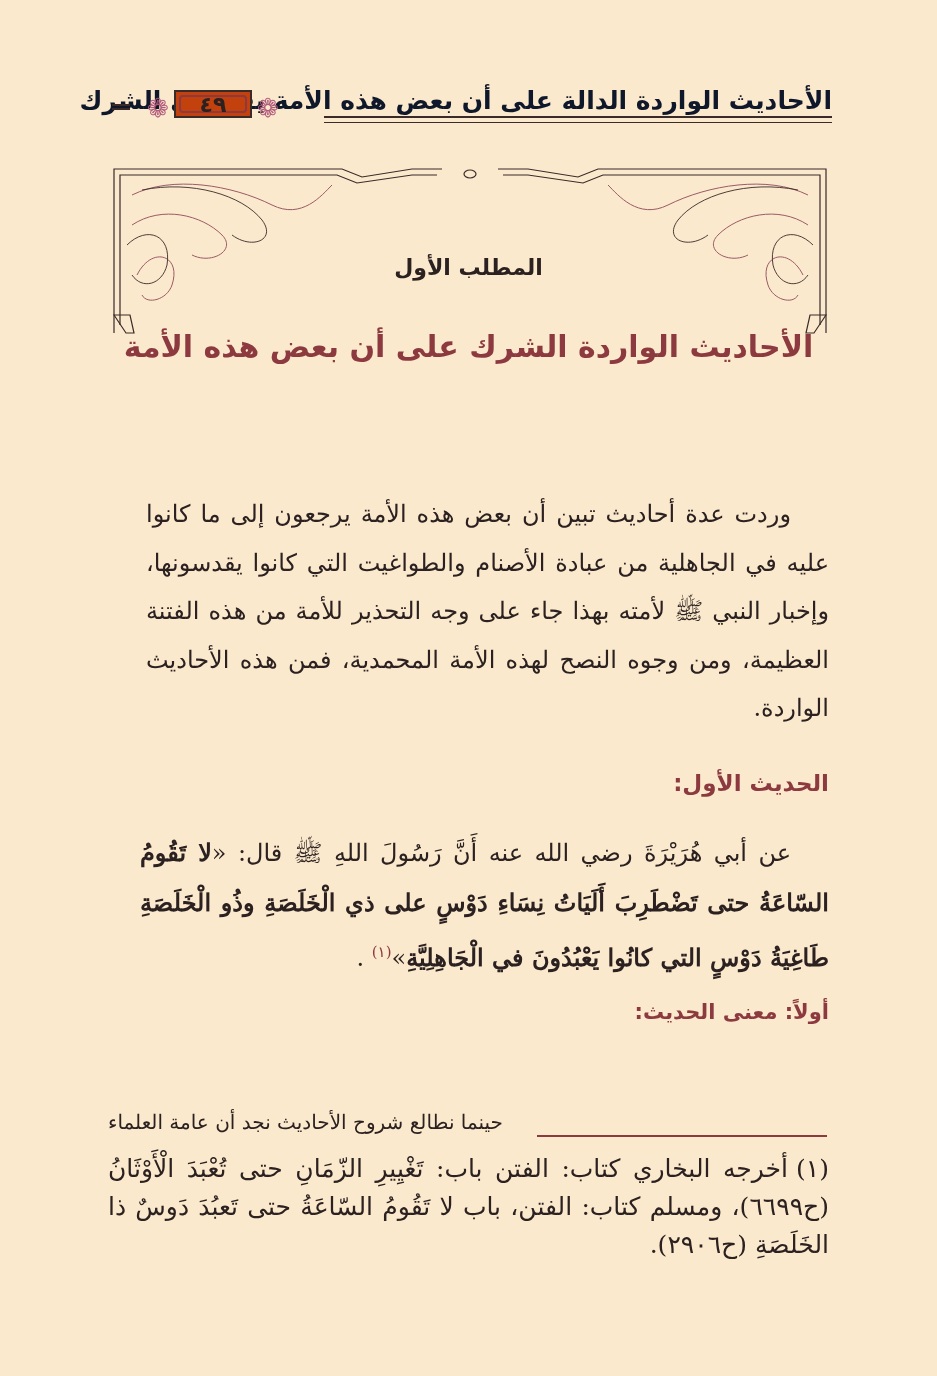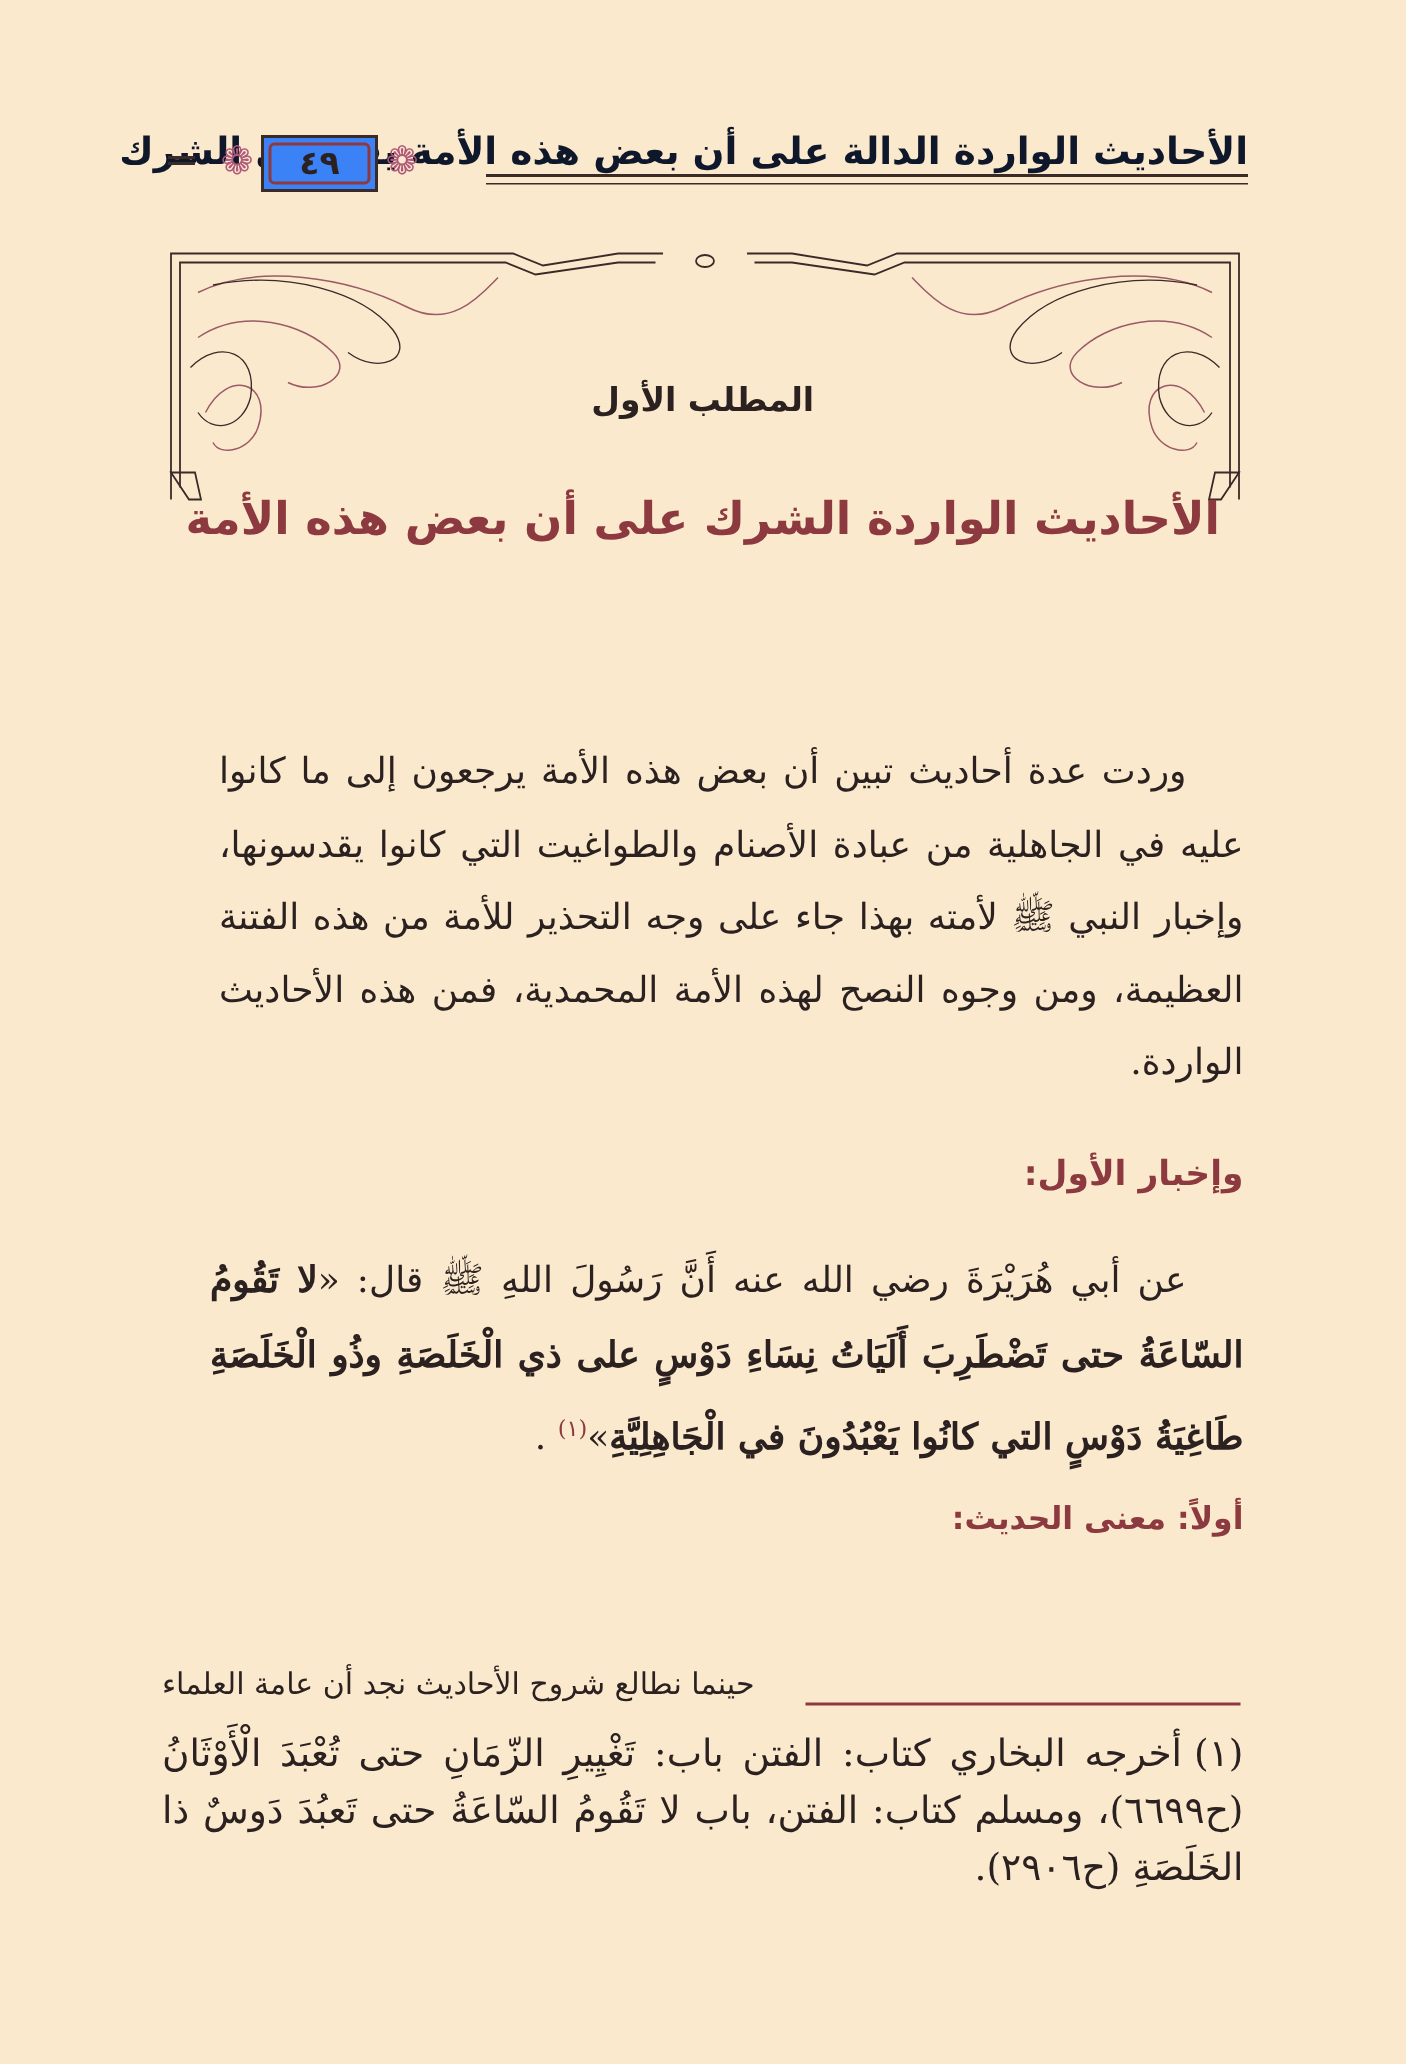--- a/index.html
+++ b/index.html
@@ -21,22 +21,22 @@
     font-family: "DejaVu Sans", sans-serif; font-weight: bold;
     font-size: 25px; color: #0f172a; white-space: nowrap;
   }
   .run-rule {
     position: absolute; right: 0; left: 212px; height: 0;
     border-top: 2px solid #3a2a28;
   }
   .run-rule.r1 { top: 34px; }
   .run-rule.r2 { top: 40px; border-top-width: 1px; }
   .pagebox {
-    position: absolute; left: 62px; top: 8px; width: 78px; height: 38px;
-    border: 2px solid #3a2a28; background: #3b82f6;
+    position: absolute; left: 62px; top: 8px; width: 78px; height: 28px;
+    border: 2px solid #3a2a28; background: #c2410c;
     box-sizing: border-box;
     padding-left: 31px;
   }
   .pagebox-inner {
     position: absolute; inset: 3px; border: 2px solid #8c3a3f; border-radius: 4px;
     display: flex; align-items: center; justify-content: center;
     font-family: "DejaVu Sans", sans-serif; font-weight: bold; font-size: 22px; color: #2a2120;
   }
   .orn {
     position: absolute; top: 10px; width: 28px; height: 32px;
@@ -152,21 +152,21 @@
   <div class="section-label">المطلب الأول</div>
 
   <div class="main-title">
     <div>الأحاديث الواردة الشرك على أن بعض هذه الأمة</div>
   </div>
 
   <div class="body-text">
     <p>وردت عدة أحاديث تبين أن بعض هذه الأمة يرجعون إلى ما كانوا عليه في الجاهلية من عبادة الأصنام والطواغيت التي كانوا يقدسونها، وإخبار النبي ﷺ لأمته بهذا جاء على وجه التحذير للأمة من هذه الفتنة العظيمة، ومن وجوه النصح لهذه الأمة المحمدية، فمن هذه الأحاديث الواردة.</p>
   </div>
 
-  <div class="hadith-head">وإخبار الأول:</div>
+  <div class="hadith-head">الحديث الأول:</div>
 
   <div class="hadith">
     <p><span>عن أبي هُرَيْرَةَ رضي الله عنه أَنَّ رَسُولَ اللهِ ﷺ قال: «</span><span class="bold">لا تَقُومُ السّاعَةُ حتى تَضْطَرِبَ أَلَيَاتُ نِسَاءِ دَوْسٍ على ذي الْخَلَصَةِ وذُو الْخَلَصَةِ طَاغِيَةُ دَوْسٍ التي كانُوا يَعْبُدُونَ في الْجَاهِلِيَّةِ</span><span>»</span><span class="fn-ref">(١)</span><span> .</span></p>
   </div>
 
   <div class="meaning-head">أولاً: معنى الحديث:</div>
 
   <div class="meaning-text">
     <p>حينما نطالع شروح الأحاديث نجد أن عامة العلماء</p>
   </div>

